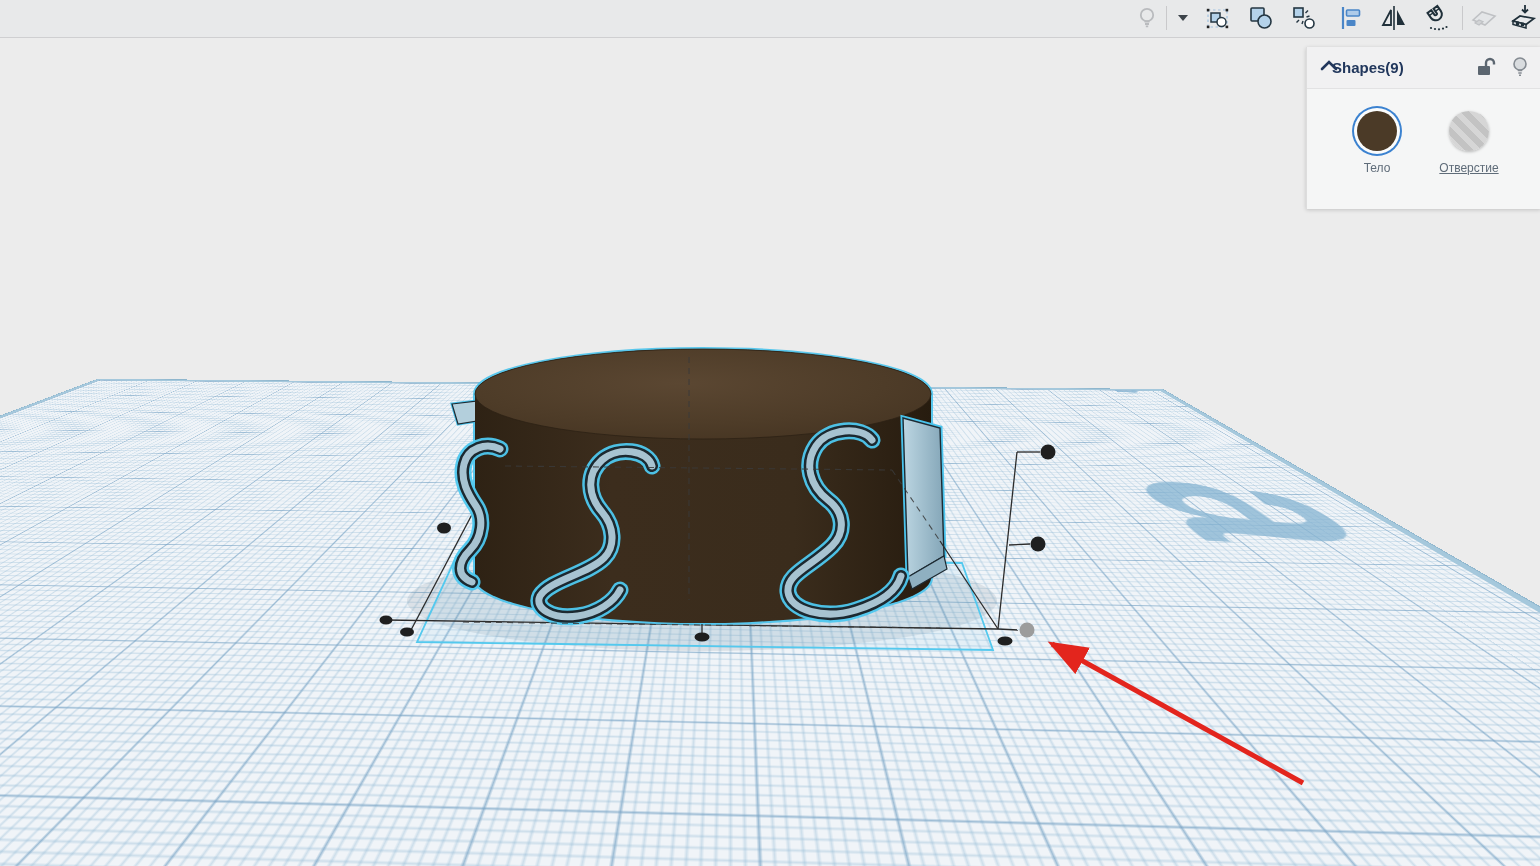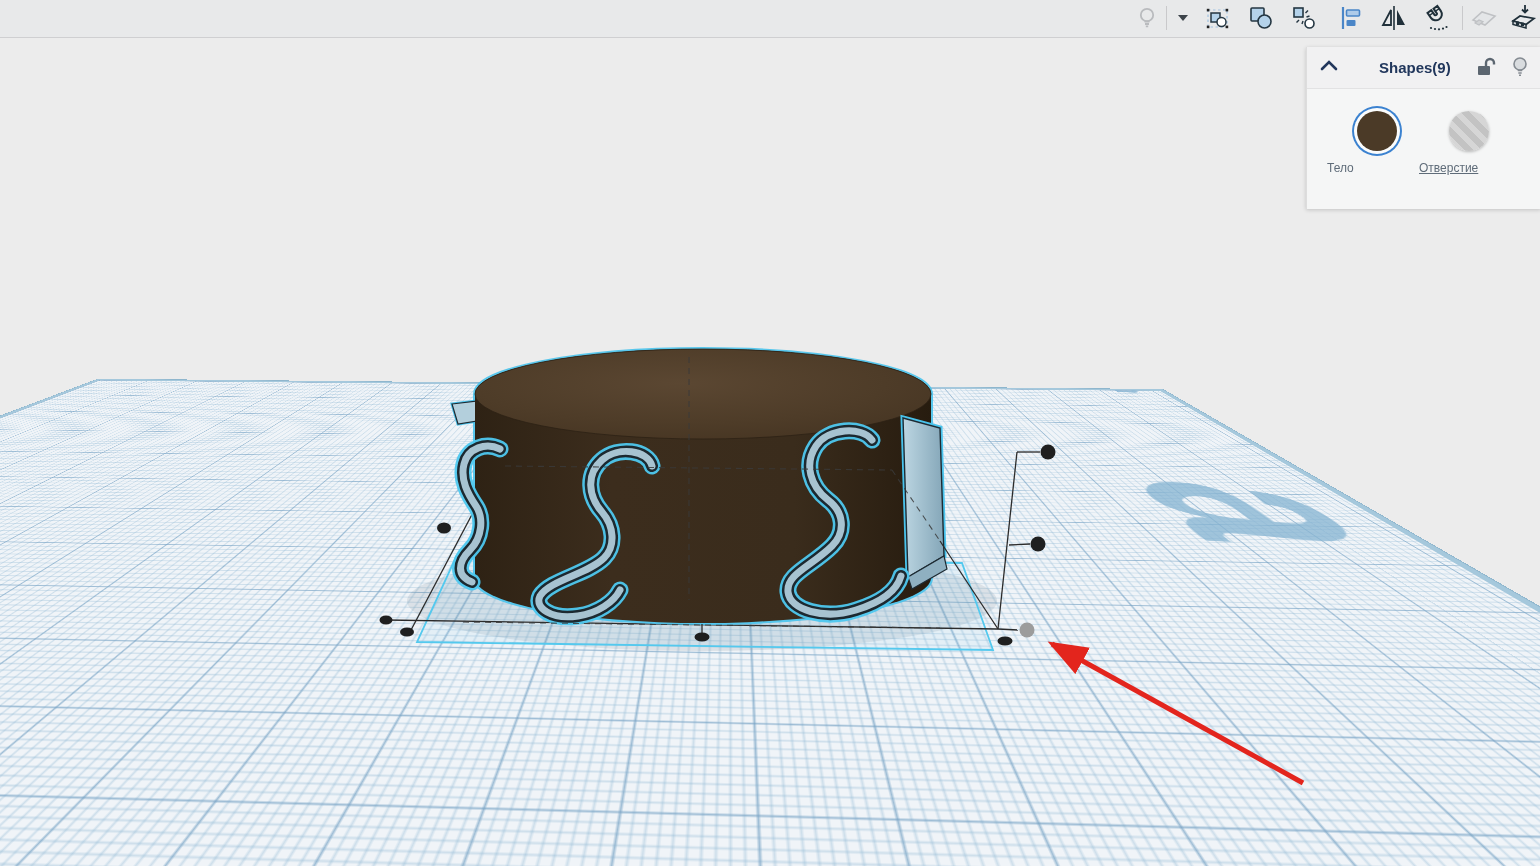--- a/index.html
+++ b/index.html
@@ -34,32 +34,32 @@
     background:#e8e9ea;border-bottom:1px solid #cfcfd1;}
   .tb-btn{position:absolute;top:3px;width:32px;height:30px;display:flex;
     align-items:center;justify-content:center;cursor:pointer;background:transparent;border:none;padding:0;}
   .tb-sep{position:absolute;top:6px;width:1px;height:24px;background:#c9c9cb;}
 
   
   .shapes-panel{position:absolute;left:1306px;top:47px;width:234px;z-index:20;
     box-shadow:0 1px 4px rgba(0,0,0,.18);border-left:1px solid #ddd;}
   .sp-header{height:41px;background:#f1f1f2;border-bottom:1px solid #e2e2e3;
     display:flex;align-items:center;position:relative;}
-  .sp-title{font-size:15px;font-weight:bold;color:#21375c;margin-left:72px;}
+  .sp-title{font-size:15px;font-weight:bold;color:#21375c;margin-left:25px;}
   .sp-chevron{position:absolute;left:12px;top:11px;cursor:pointer;}
   .sp-lock{position:absolute;left:168px;top:9px;cursor:pointer;}
   .sp-bulb{position:absolute;left:202px;top:8px;cursor:pointer;}
   .sp-body{height:120px;background:#f5f6f6;position:relative;}
   .swatch{position:absolute;width:40px;height:40px;border-radius:50%;cursor:pointer;}
   .swatch-solid{left:50px;top:22px;background:#4b3a27;
     box-shadow:0 0 0 3px #fbfcfc,0 0 0 5px #3b82d0;}
   .swatch-hole{left:142px;top:22px;
     background:repeating-linear-gradient(45deg,#c3c3c3 0 6px,#d6d6d6 6px 12px);
     box-shadow:0 1px 3px rgba(0,0,0,.25);}
-  .swatch-label{position:absolute;top:72px;width:100px;
+  .swatch-label{position:absolute;top:72px;width:100px;text-align:center;
     font-size:12px;color:#5f6c79;}
   .label-solid{left:20px;} .label-hole{left:112px;text-decoration:underline;}
 </style>
 </head>
 <body>
 
 <div class="app">
 
   <div class="viewport3d">
     <div class="plane">

